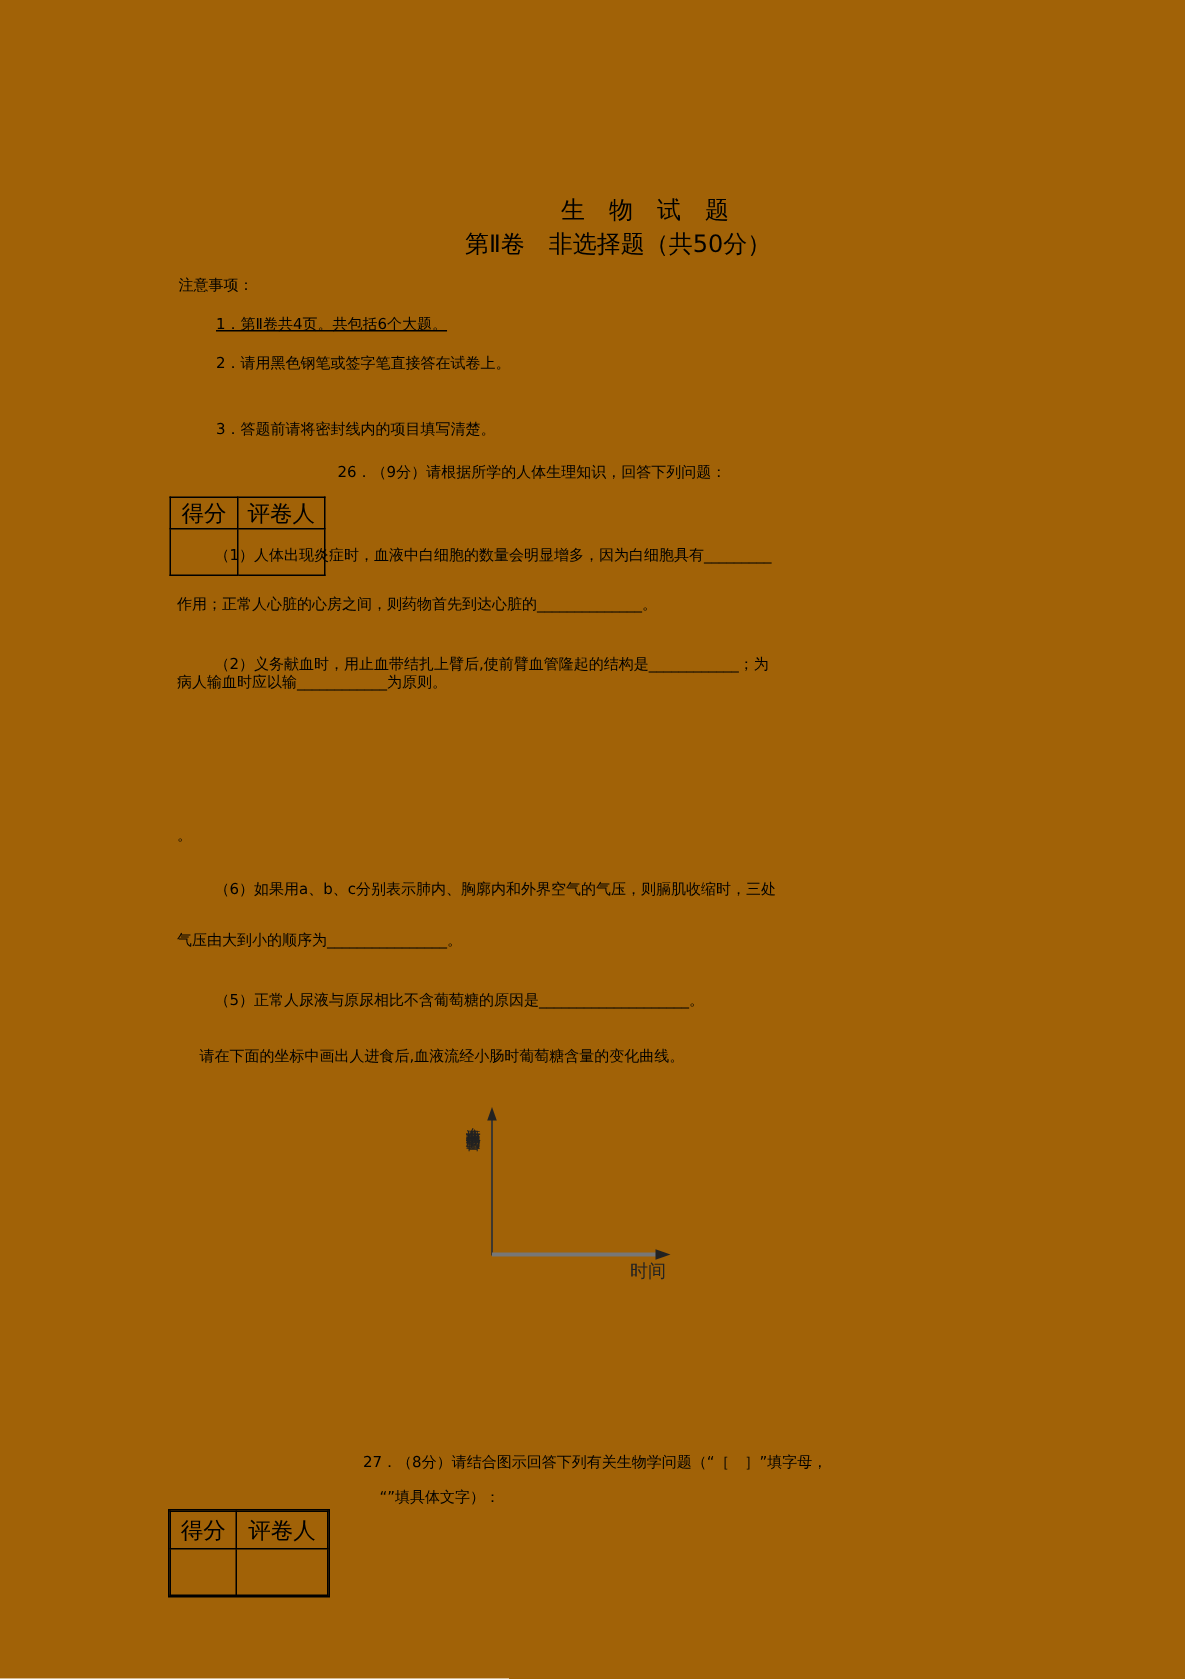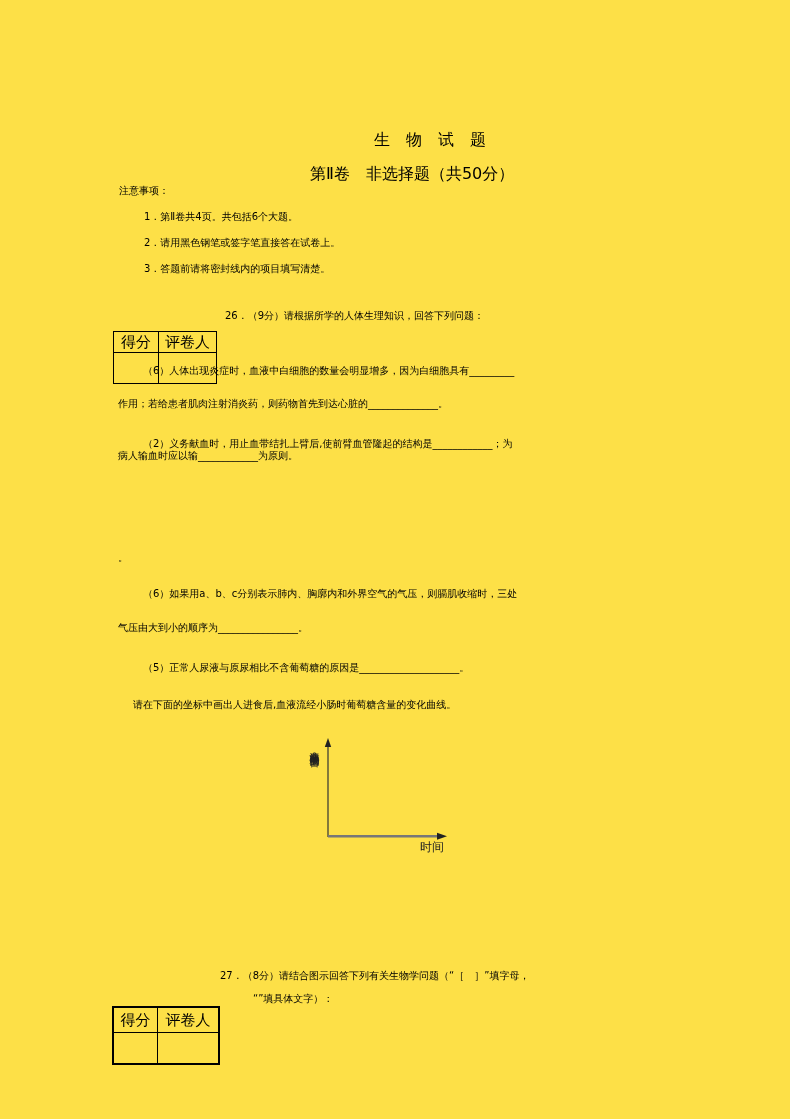--- a/index.html
+++ b/index.html
@@ -1,20 +1,20 @@
 <!DOCTYPE html>
 <html><head>
 <meta charset="utf-8">
 <style>
   html, body { margin: 0; padding: 0; background: #fff; }
   .page {
     position: relative;
     width: 790px;
     height: 1119px;
-    background: #fde047;
+    background: #a16207;
     font-family: "DejaVu Sans", sans-serif;
     color: #000;
     overflow: hidden;
   }
   .txt {
     position: absolute;
     font-size: 10px;
     line-height: 20px;
     white-space: nowrap;
     color: #000;
@@ -62,44 +62,44 @@
     color: #222;
     white-space: nowrap;
   }
 </style>
 </head>
 <body>
 
 <div class="page">
 
   <div class="txt title-txt" style="left:374px; top:130px;">生　物　试　题</div>
-  <div class="txt title-txt" style="left:310px; top:153px;margin-top:11px;">第Ⅱ卷　非选择题（共50分）</div>
+  <div class="txt title-txt" style="left:310px; top:153px;">第Ⅱ卷　非选择题（共50分）</div>
 
   <div class="txt" style="left:119px; top:181px;">注意事项：</div>
-  <div class="txt" style="left:144px; top:207px;">1．第Ⅱ卷共4页。共包括6个大题。</div>
+  <div class="txt" style="left:144px; top:207px;text-decoration:underline;">1．第Ⅱ卷共4页。共包括6个大题。</div>
   <div class="txt" style="left:144px; top:233px;text-align:center;">2．请用黑色钢笔或签字笔直接答在试卷上。</div>
-  <div class="txt" style="left:144px; top:259px;">3．答题前请将密封线内的项目填写清楚。</div>
+  <div class="txt" style="left:144px; top:277px;">3．答题前请将密封线内的项目填写清楚。</div>
 
   <table class="score-table t1" style="left:113px; top:285px;">
     <tbody>
         <tr>
       <td style="width:44px; height:20px;">得分</td>
       <td style="width:57px; height:20px;">评卷人</td>
     </tr>
     <tr>
       <td style="height:30px;"></td>
       <td style="height:30px;"></td>
     </tr>
   </tbody>
     </table>
 
   <div class="txt" style="left:225px; top:306px;">26．（9分）请根据所学的人体生理知识，回答下列问题：</div>
 
-  <div class="txt" style="left:143px; top:361px;">（6）人体出现炎症时，血液中白细胞的数量会明显增多，因为白细胞具有_________</div>
-  <div class="txt" style="left:118px; top:394px;">作用；若给患者肌肉注射消炎药，则药物首先到达心脏的______________。</div>
+  <div class="txt" style="left:143px; top:361px;">（1）人体出现炎症时，血液中白细胞的数量会明显增多，因为白细胞具有_________</div>
+  <div class="txt" style="left:118px; top:394px;">作用；正常人心脏的心房之间，则药物首先到达心脏的______________。</div>
 
   <div class="txt" style="left:143px; top:434px;">（2）义务献血时，用止血带结扎上臂后,使前臂血管隆起的结构是____________；为</div>
   <div class="txt" style="left:118px; top:446px;">病人输血时应以输____________为原则。</div>
 
   <div class="txt" style="left:118px; top:548px;">。</div>
 
   <div class="txt" style="left:143px; top:584px;">（6）如果用a、b、c分别表示肺内、胸廓内和外界空气的气压，则膈肌收缩时，三处</div>
   <div class="txt" style="left:118px; top:618px;">气压由大到小的顺序为________________。</div>
 
   <div class="txt" style="left:143px; top:658px;">（5）正常人尿液与原尿相比不含葡萄糖的原因是____________________。</div>
@@ -124,16 +124,16 @@
       <td style="width:43px; height:24px;">得分</td>
       <td style="width:60px; height:24px;">评卷人</td>
     </tr>
     <tr>
       <td style="height:30px;"></td>
       <td style="height:30px;"></td>
     </tr>
   </tbody>
     </table>
 
-  <div class="txt" style="left:220px; top:966px;">27．（8分）请结合图示回答下列有关生物学问题（“［　］”填字母，</div>
+  <div class="txt" style="left:242px; top:966px;">27．（8分）请结合图示回答下列有关生物学问题（“［　］”填字母，</div>
   <div class="txt" style="left:232px; top:989px;margin-left:21px;">“”填具体文字）：</div>
 
 </div>
 
 </body></html>

